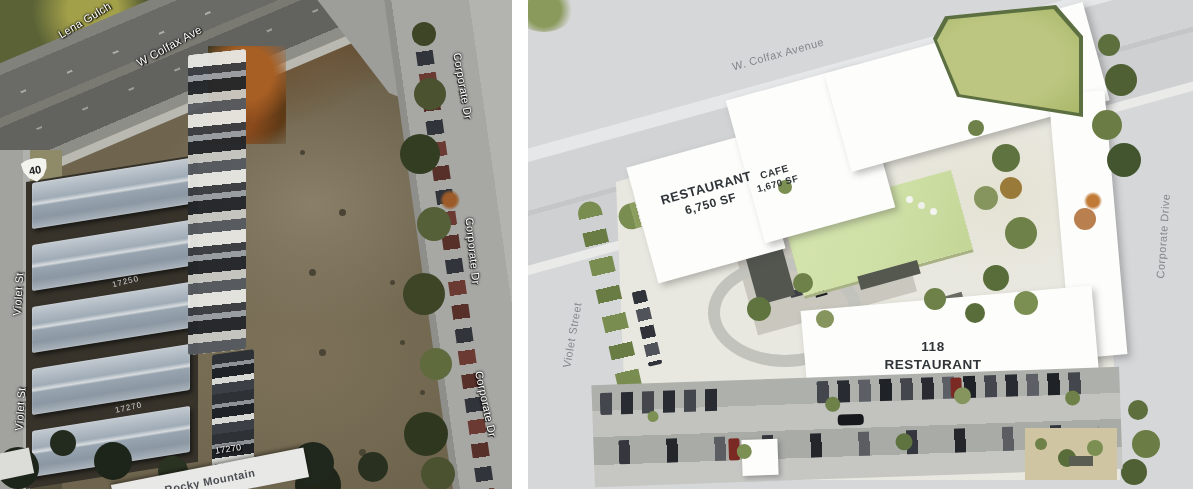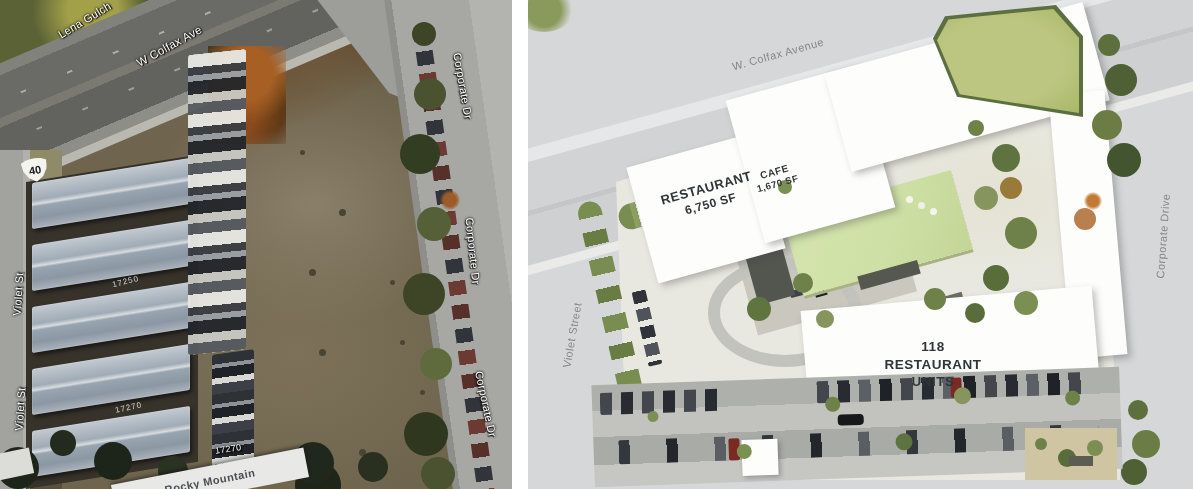--- a/index.html
+++ b/index.html
@@ -234,16 +234,15 @@
       <span style="font-size:13px;">RESTAURANT</span>
       <span style="font-size:12px;">6,750 SF</span>
     </div>
     <div class="bldg-label" style="left:210px;top:165px;width:76px;transform:rotate(-15.5deg);">
       <span style="font-size:10px;">CAFE</span>
       <span style="font-size:9.5px;">1,670 SF</span>
     </div>
     <div class="bldg-label" style="left:330px;top:338px;width:150px;">
       <span style="font-size:13.5px;">118</span>
       <span style="font-size:13.5px;">RESTAURANT</span>
-      <span style="font-size:13.5px;">UNITS</span>
     </div>
   </div>
 </div>
 
 </body></html>

